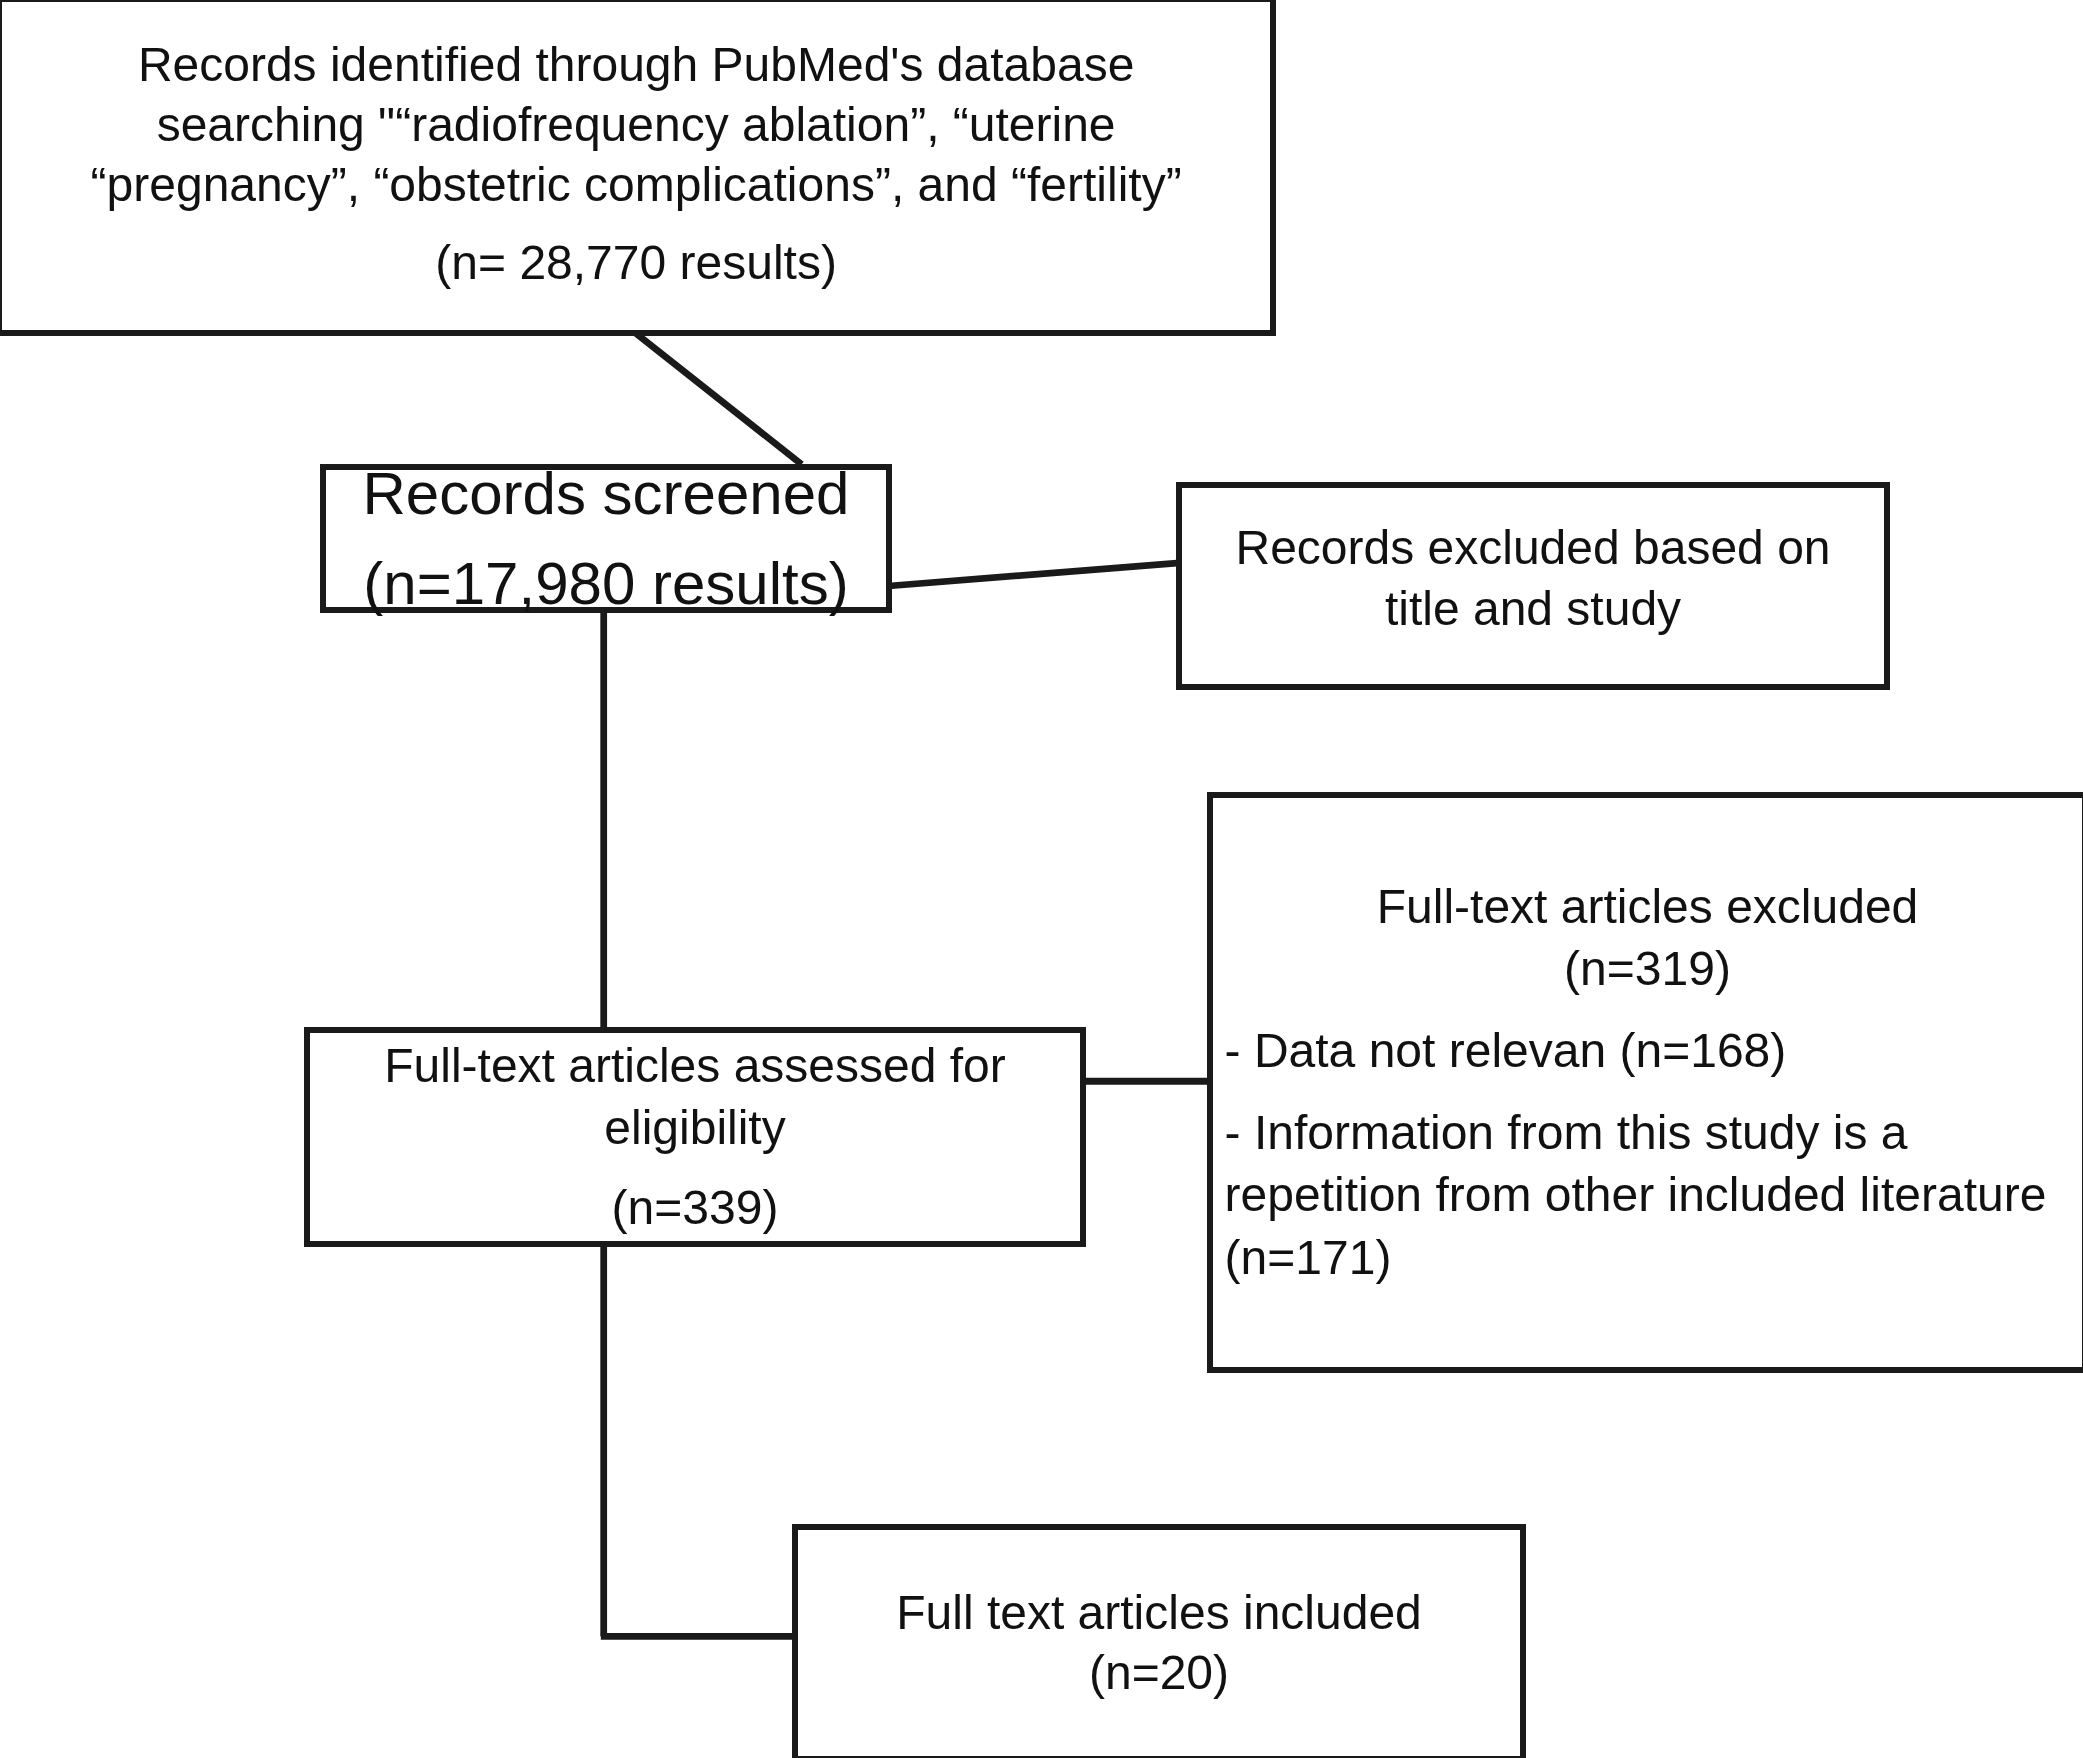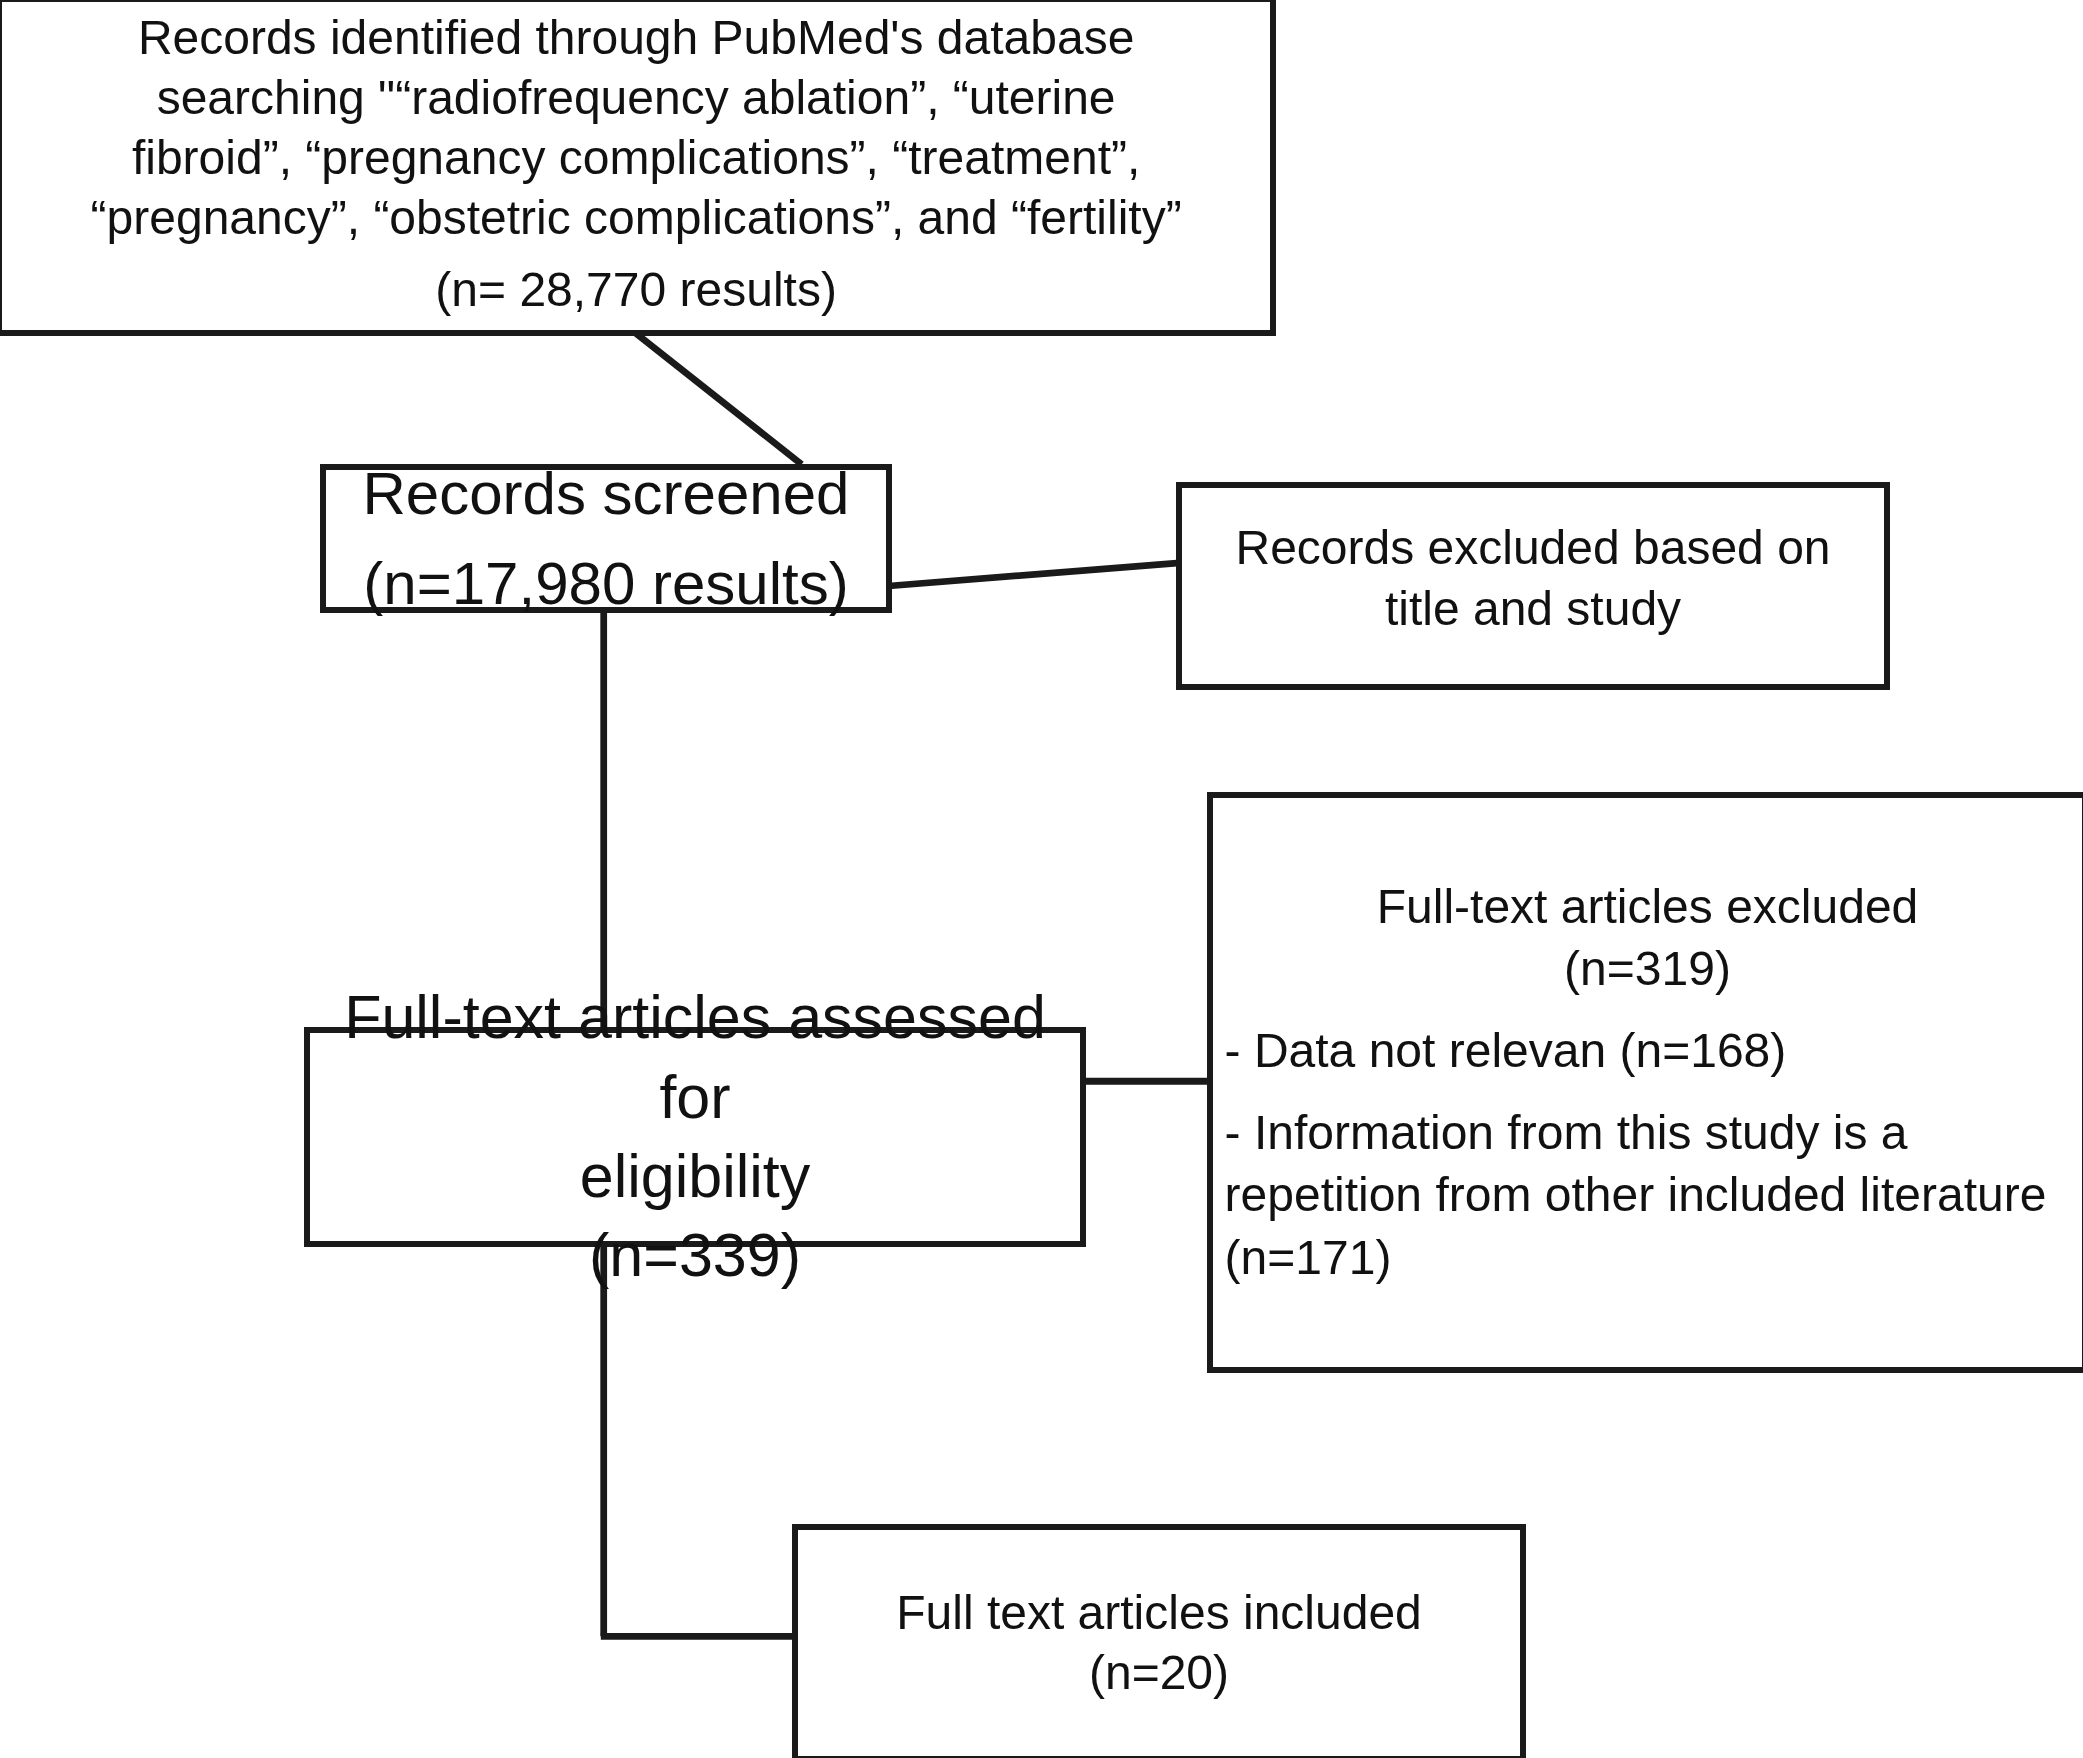--- a/index.html
+++ b/index.html
@@ -58,21 +58,21 @@
   #node-fulltext-excluded {
     left: 1207px; top: 792px; width: 881px; height: 581px;
     font-size: 48px; line-height: 1.3;
     padding: 0 11.6px;
   }
   #node-fulltext-excluded .gap { height: 19.3px; }
   #node-fulltext-excluded .bullet { text-indent: 0; }
 
   #node-assessed {
     left: 304px; top: 1027px; width: 782px; height: 220px;
-    font-size: 61px; line-height: 1.3;
+    font-size: 48px; line-height: 1.3;
     padding: 0 13.5px;
   }
   #node-assessed .gap { height: 17.4px; }
 
   #node-included {
     left: 792px; top: 1524px; width: 734px; height: 238px;
     font-size: 48px; line-height: 1.25;
     padding: 0 13.5px;
   }
 
@@ -100,21 +100,20 @@
 
     <line x1="1122" y1="1120" x2="1254" y2="1120"></line>
 
     <line x1="625" y1="1288" x2="625" y2="1695"></line>
     <line x1="622" y1="1695" x2="824" y2="1695"></line>
   </svg>
 
   <div class="node center" id="node-identified">
     <span class="line">Records identified through PubMed's database</span>
     <span class="line">searching "“radiofrequency ablation”, “uterine</span>
-    <span class="line">fibroid”, “pregnancy complications”, “treatment”,</span>
     <span class="line">“pregnancy”, “obstetric complications”, and “fertility”</span>
     <span class="gap"></span>
     <span class="line">(n= 28,770 results)</span>
   </div>
 
   <div class="node center" id="node-screened">
     <span class="line">Records screened</span>
     <span class="line">(n=17,980 results)</span>
   </div>
 

